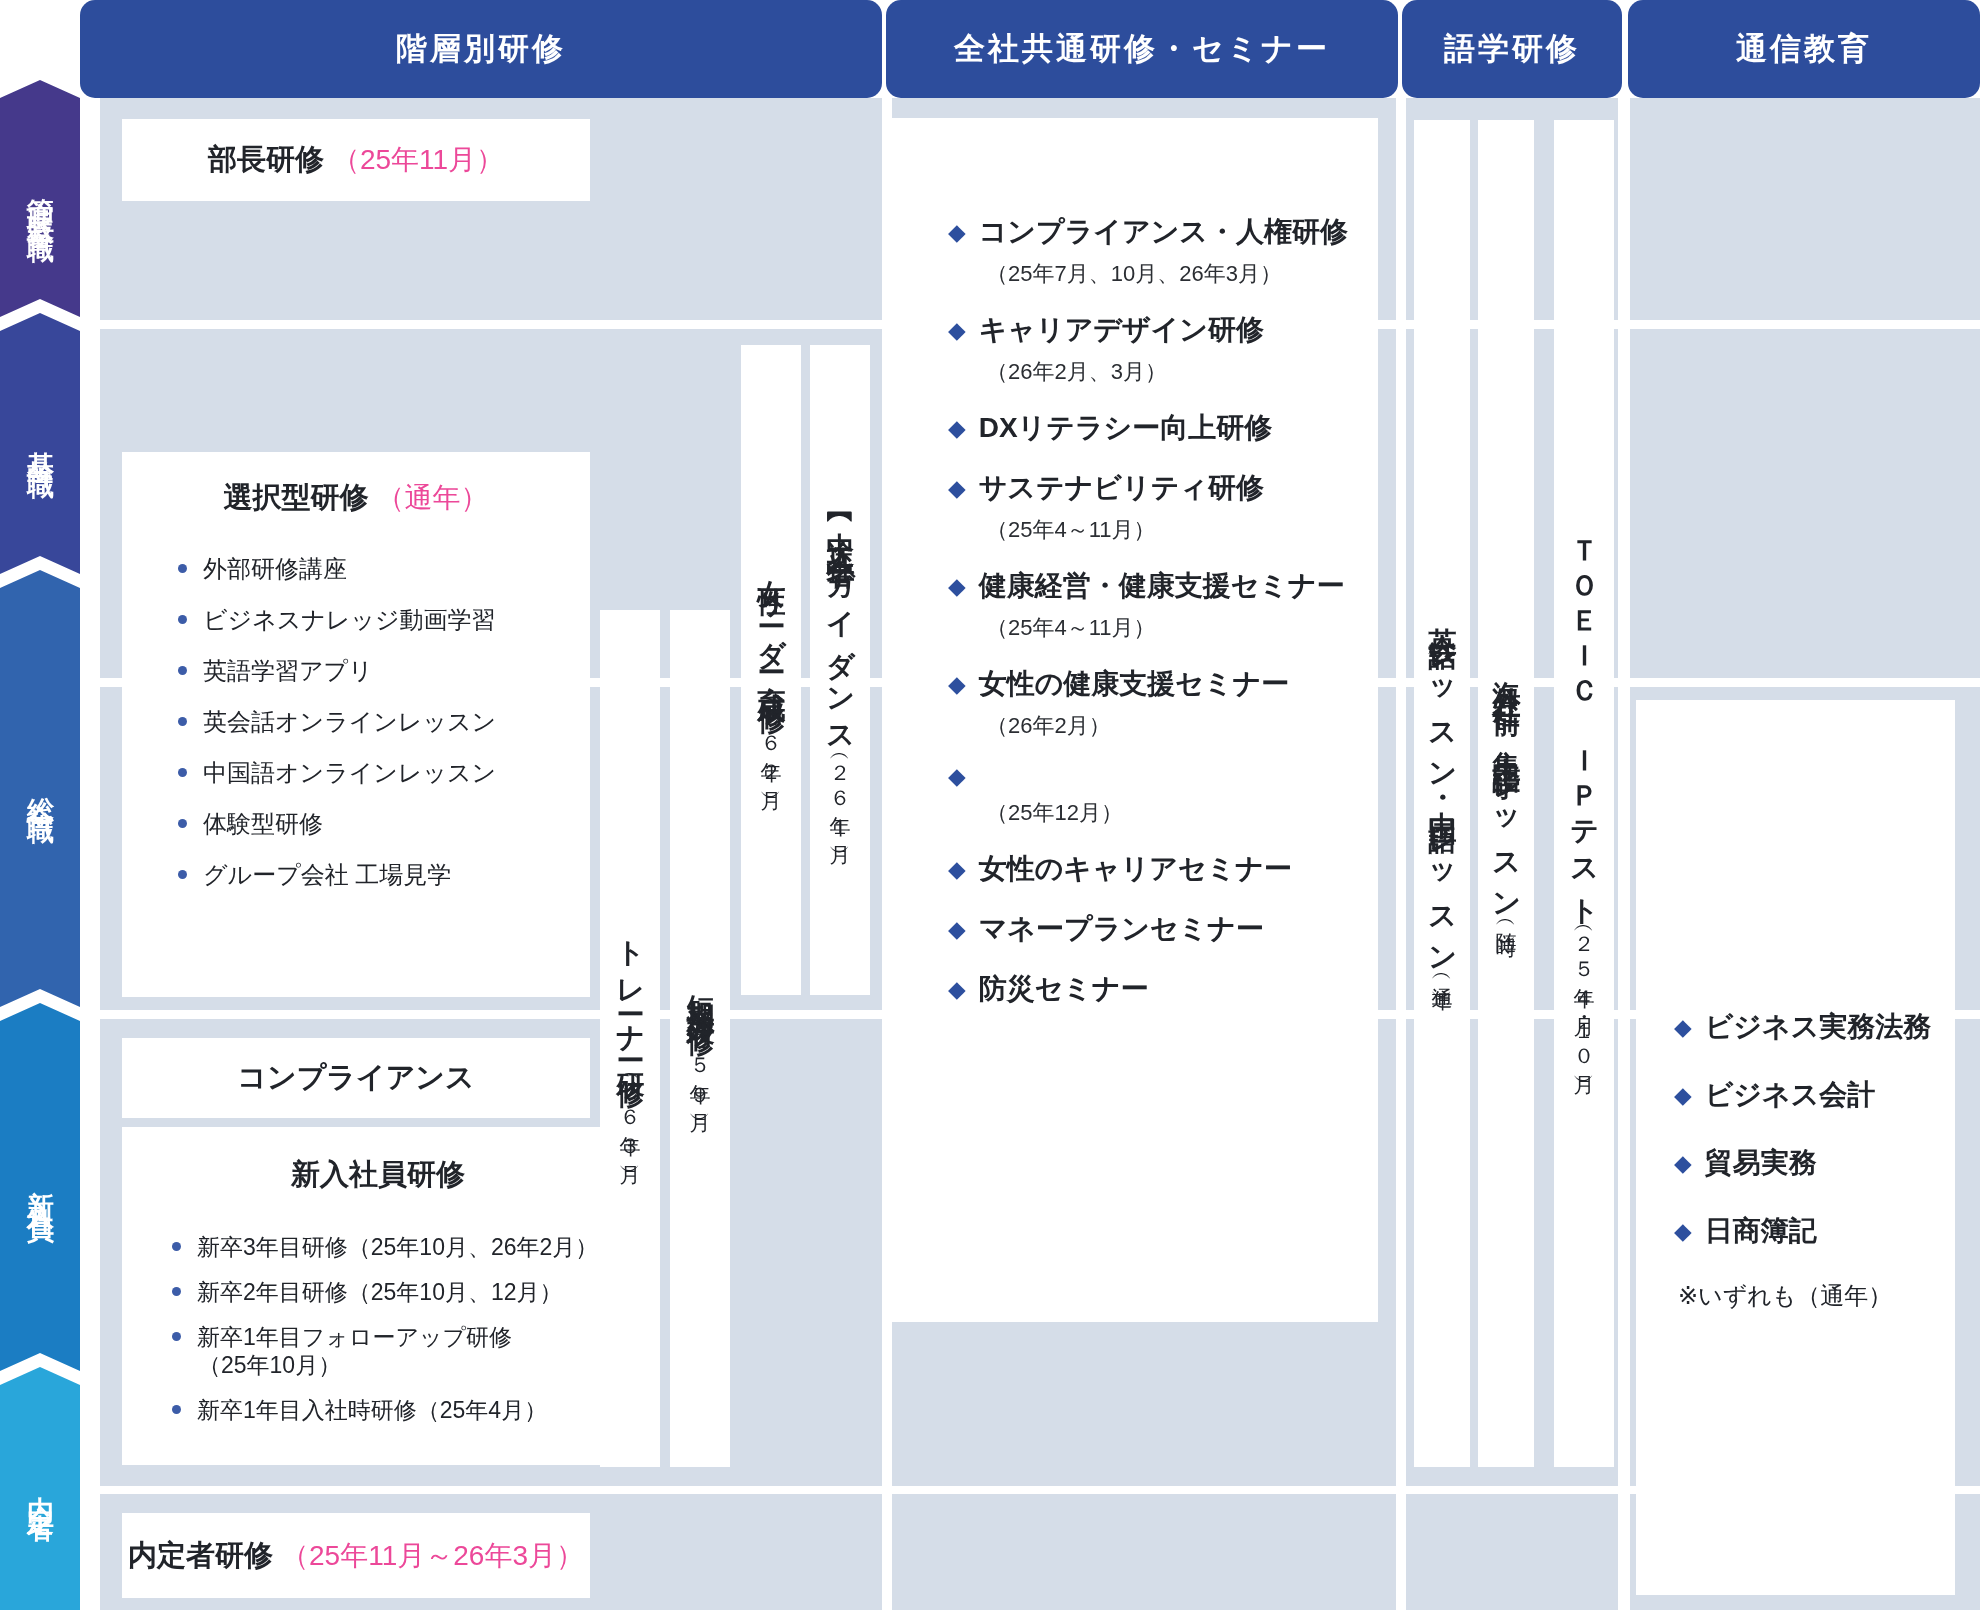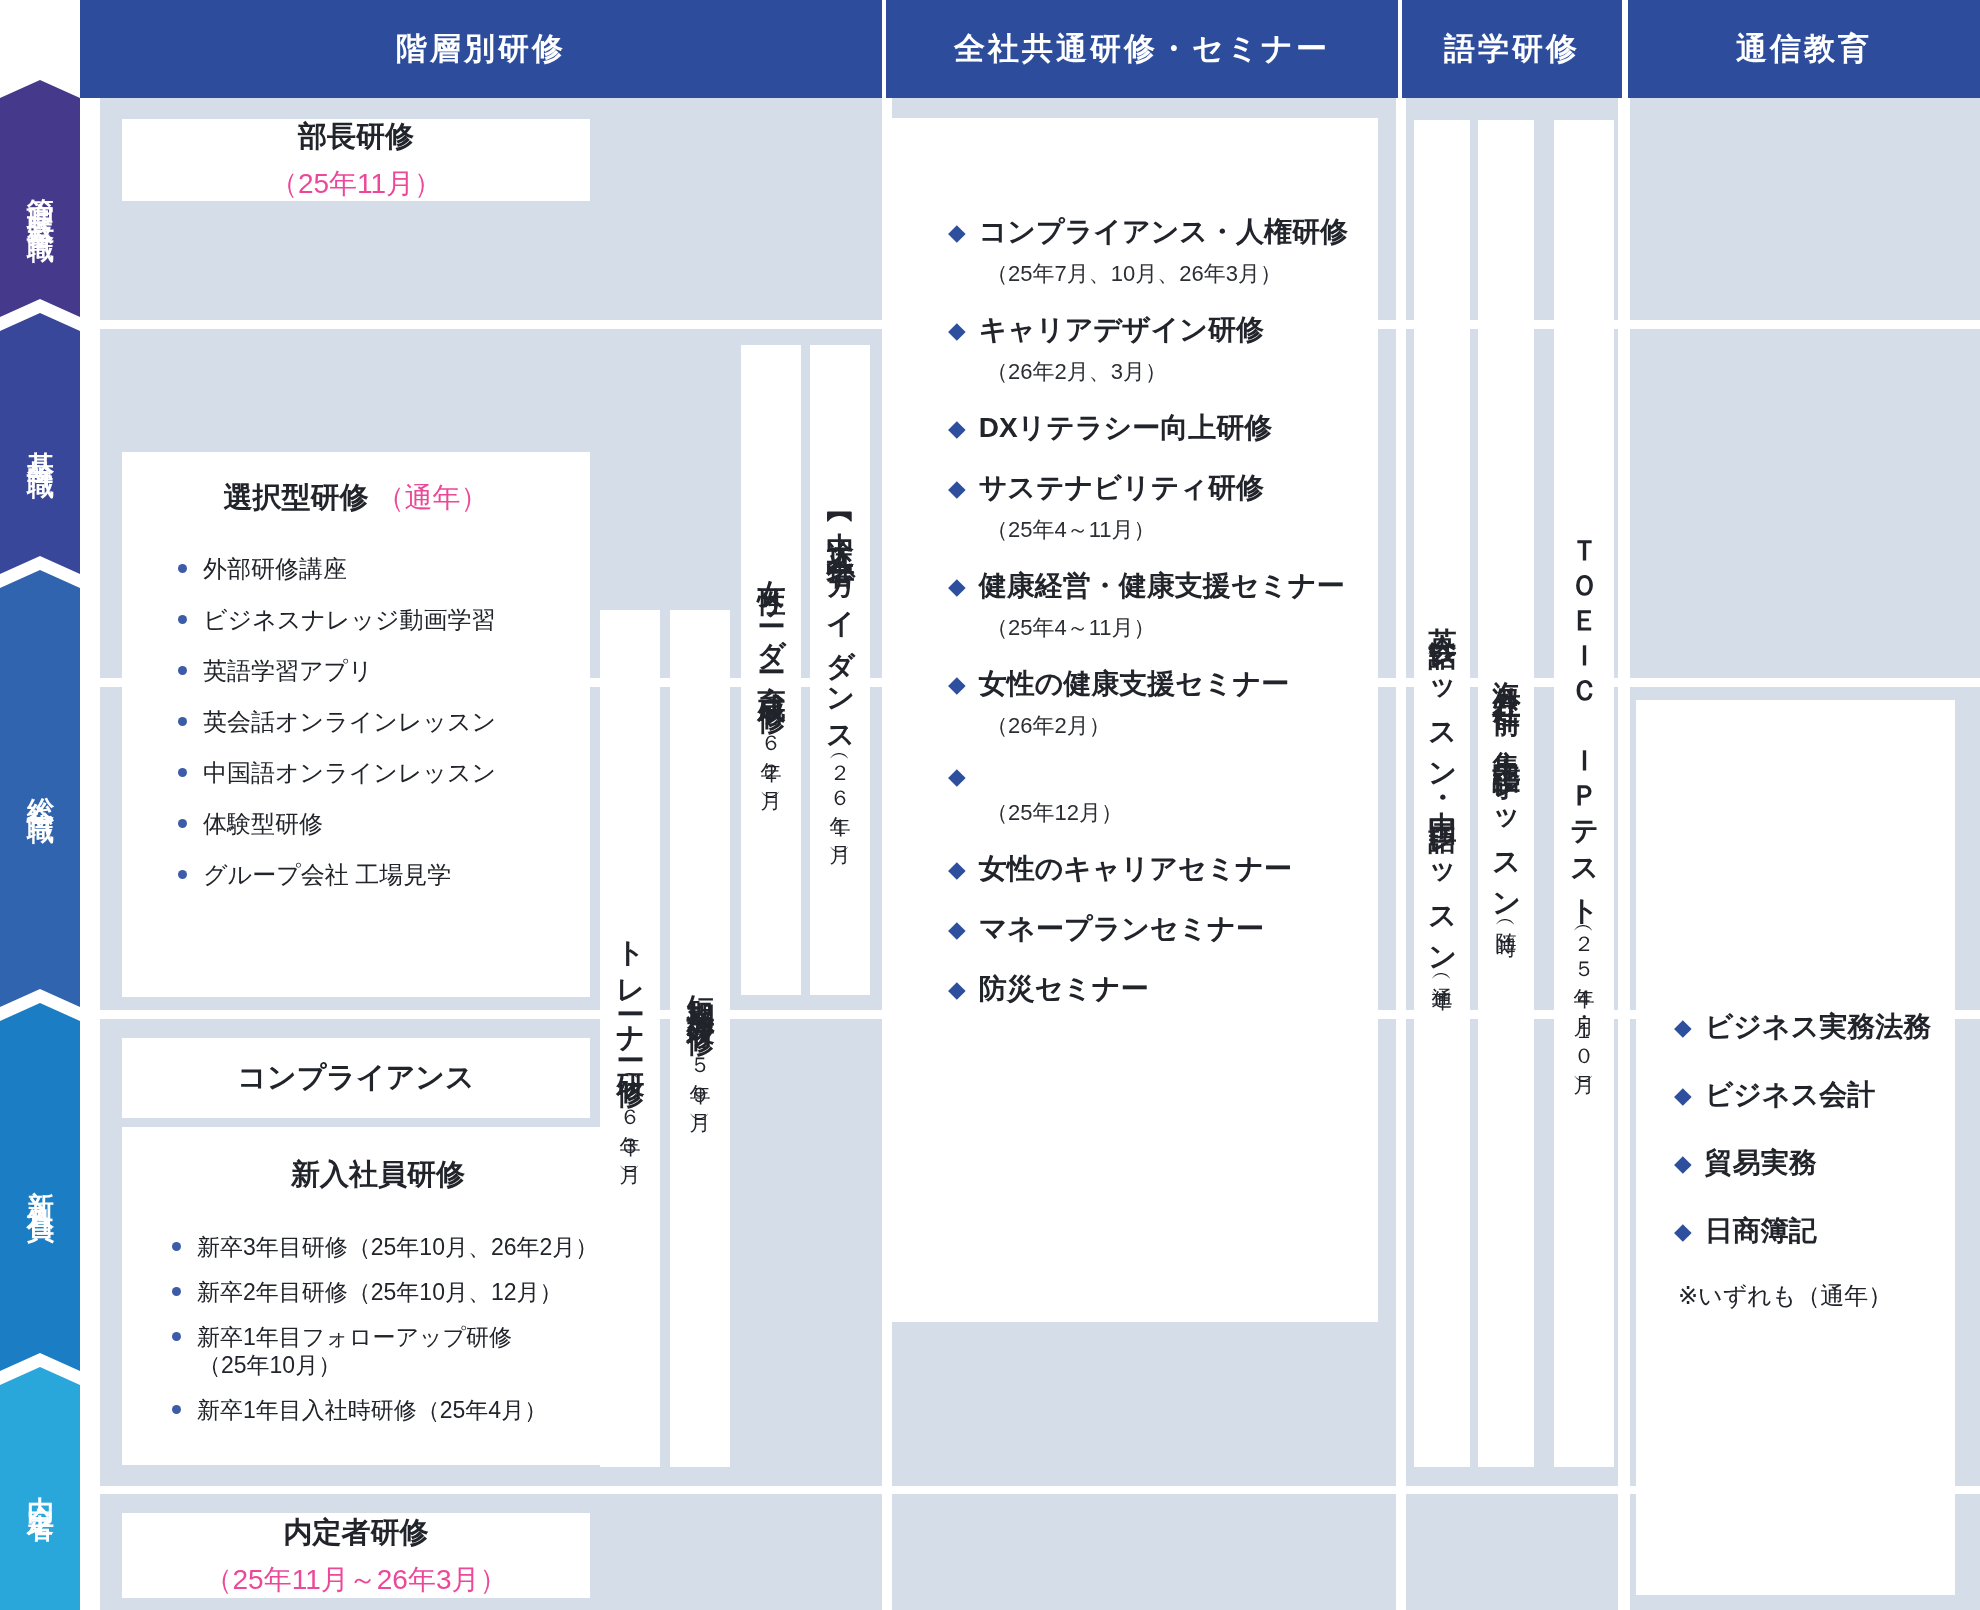--- a/index.html
+++ b/index.html
@@ -5,41 +5,41 @@
   html,body{margin:0;padding:0;background:#fff;}
   body{font-family:"Liberation Sans","DejaVu Sans",sans-serif;color:#21242a;}
   .canvas{position:relative;width:1980px;height:1610px;background:#fff;overflow:hidden;}
 
   
   .panel{position:absolute;background:#d5dde8;}
 
   
   .hdr{position:absolute;top:0;height:98px;background:#2d4d9c;color:#fff;
        display:flex;align-items:center;justify-content:center;
-       font-size:31px;font-weight:bold;letter-spacing:3px;}
+       font-size:31px;font-weight:bold;letter-spacing:3px;border-radius:15px;}
   .hdr1{left:80px;width:802px;}
   .hdr2{left:886px;width:512px;}
   .hdr3{left:1402px;width:220px;}
   .hdr4{left:1628px;width:352px;}
 
   
   .seg{position:absolute;left:0;width:80px;display:flex;align-items:center;justify-content:center;}
   .seg-mid{clip-path:polygon(0 18px,50% 0,100% 18px,100% 100%,50% calc(100% - 18px),0 100%);}
   .seg-last{clip-path:polygon(0 18px,50% 0,100% 18px,100% 100%,0 100%);}
   .s1{top:80px;height:237px;background:#45398b;}
   .s2{top:313px;height:261px;background:#38479a;}
   .s3{top:570px;height:437px;background:#3164ae;}
   .s4{top:1003px;height:368px;background:#1b7dc3;}
   .s5{top:1367px;height:243px;background:#29a6da;}
   .seg-label{writing-mode:vertical-rl;text-orientation:upright;color:#fff;
              font-weight:bold;font-size:27px;letter-spacing:9px;line-height:1;}
 
   
   .wbox{position:absolute;background:#fff;}
-  .center-row{display:flex;align-items:center;justify-content:center;gap:8px;flex-direction:column;}
+  .center-row{display:flex;align-items:center;justify-content:center;gap:8px;}
   .t{font-size:29px;font-weight:bold;}
   .d{font-size:28px;font-weight:normal;color:#ec4899;}
 
   .box-bucho{left:122px;top:119px;width:468px;height:82px;}
   .box-kikan{left:122px;top:350px;width:468px;height:84px;}
   .box-sentaku{left:122px;top:452px;width:468px;height:545px;padding-top:26px;box-sizing:border-box;}
   .box-wakate{left:122px;top:1038px;width:468px;height:80px;}
   .box-shinnyu{left:122px;top:1127px;width:512px;height:338px;padding-top:28px;box-sizing:border-box;}
   .box-naitei{left:122px;top:1513px;width:468px;height:85px;}
 

